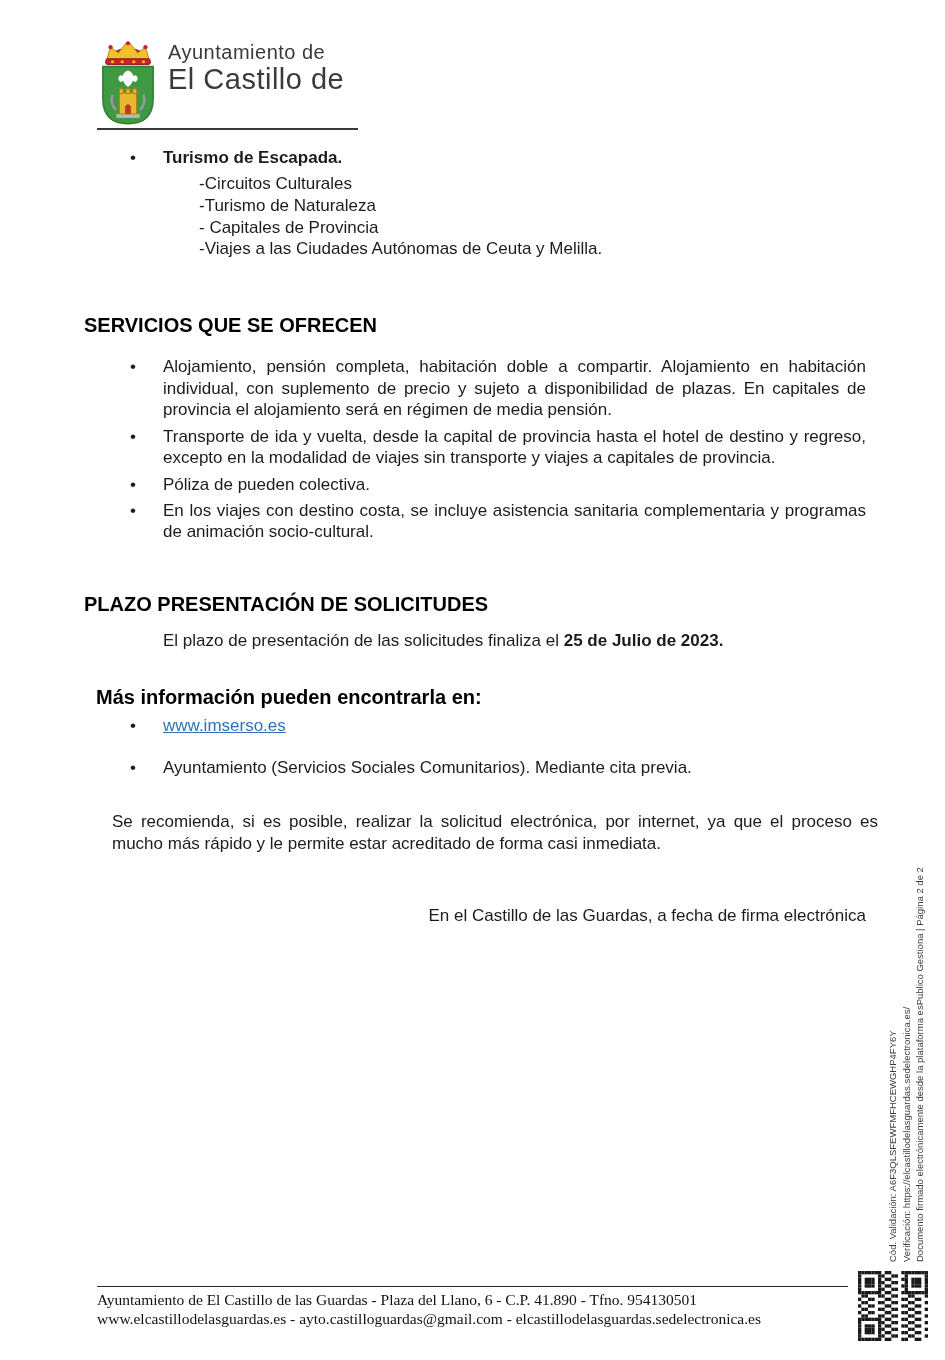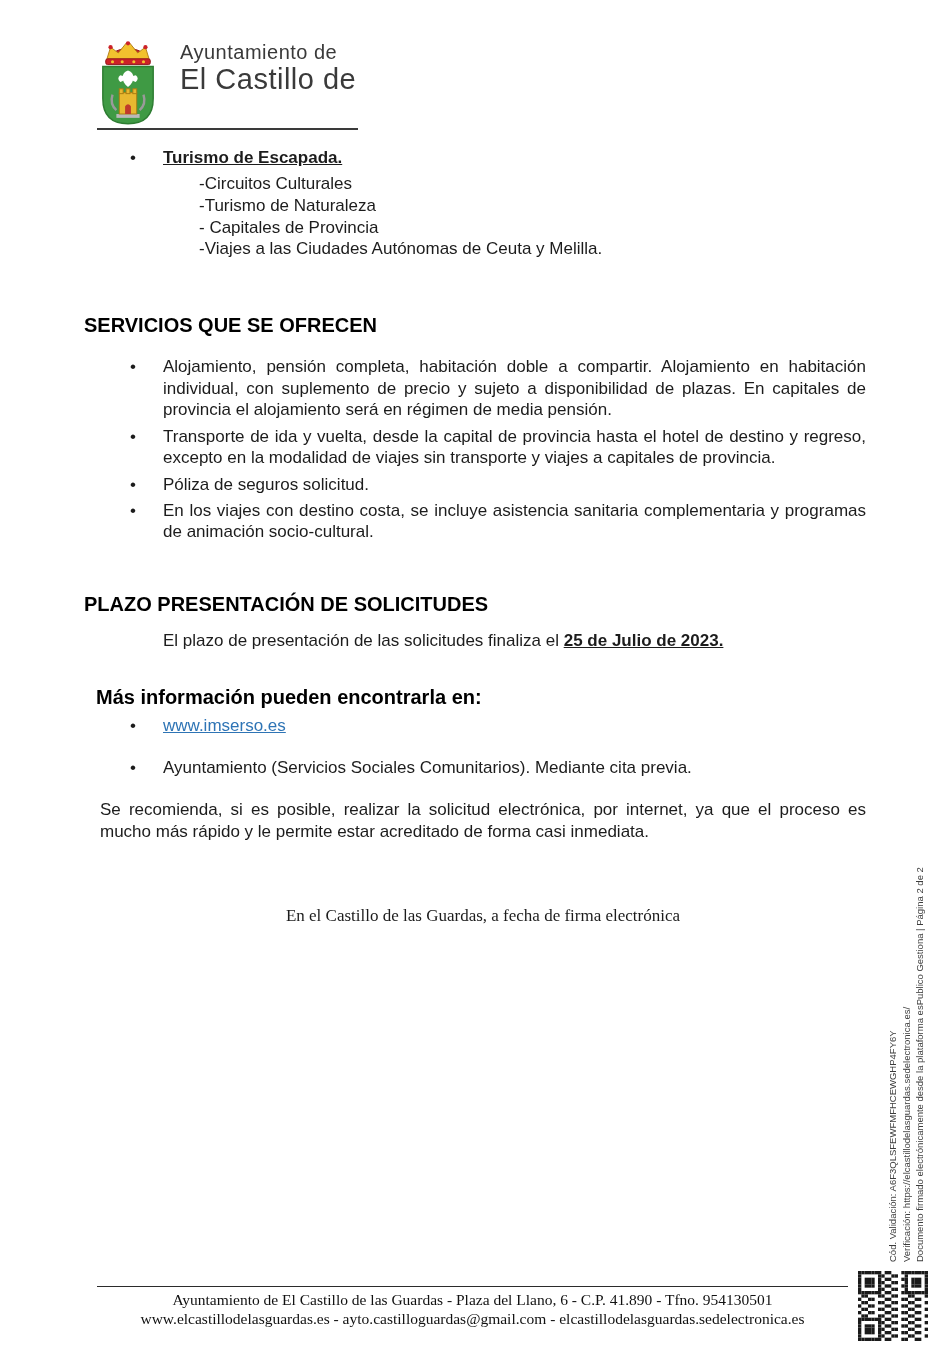--- a/index.html
+++ b/index.html
@@ -2,51 +2,51 @@
 <html><head>
 <meta charset="utf-8">
 <style>
   html,body{margin:0;padding:0;}
   body{
     width:945px;height:1360px;position:relative;background:#ffffff;
     font-family:"Liberation Sans",sans-serif;color:#1c1c1c;overflow:hidden;
   }
   .abs{position:absolute;}
   
-  .logo{left:97px;top:38px;display:flex;align-items:flex-start;gap:21px;}
+  .logo{left:97px;top:38px;display:flex;align-items:flex-start;gap:9px;}
   .logo-text{padding-top:3px;color:#3a3a3a;}
   .logo-l1{font-size:20px;line-height:23px;letter-spacing:0.5px;}
   .logo-l2,.logo-l3{font-size:29px;line-height:30px;letter-spacing:0.5px;}
   .logo-underline{left:97px;top:128px;width:261px;height:2px;background:#3a3a3a;}
   
   .body-txt{font-size:17px;line-height:21.7px;}
-  .bold{font-weight:bold;text-decoration:underline;}
+  .bold{font-weight:bold;}
   .heading{left:84px;font-size:20px;font-weight:bold;color:#000;}
   
   .list{left:100px;width:766px;}
   .b-item{display:flex;margin-bottom:4.5px;}
   .b-item:last-child{margin-bottom:0;}
   .bullet{flex:0 0 63px;box-sizing:border-box;padding-left:30px;}
   .b-text{flex:1 1 auto;}
   .just .b-text{text-align:justify;}
   .sub-lines{margin-left:99px;}
   .indent{padding-left:63px;}
   a.doc-link{color:#2e74b5;text-decoration:underline;}
-  .center{text-align:center;font-family:Liberation Serif, serif;}
+  .center{text-align:right;}
   .justify{text-align:justify;}
   
   .sidebar{
     left:886px;top:1262px;width:414px;height:41px;
     transform:rotate(-90deg);transform-origin:0 0;
     font-size:9.5px;line-height:13.5px;color:#3c3c3c;white-space:nowrap;
   }
   
   .footer-rule{left:97px;top:1286px;width:751px;height:0;border-top:1.5px solid #2b2b2b;}
   .footer{
-    left:97px;top:1291px;width:751px;text-align:center;
+    left:97px;top:1291px;width:751px;text-align:left;
     font-family:"Liberation Serif",serif;font-size:15.5px;line-height:18.5px;color:#111;
   }
   .qr{left:858px;top:1271px;width:70px;height:70px;}
 </style>
 </head>
 <body>
 
 <header class="abs logo">
   <svg width="62" height="90" viewBox="0 0 64 92">
 
@@ -102,21 +102,21 @@
   <div class="b-item">
     <span class="bullet">•</span>
     <span class="b-text">Alojamiento, pensión completa, habitación doble a compartir. Alojamiento en habitación individual, con suplemento de precio y sujeto a disponibilidad de plazas. En capitales de provincia el alojamiento será en régimen de media pensión.</span>
   </div>
   <div class="b-item">
     <span class="bullet">•</span>
     <span class="b-text">Transporte de ida y vuelta, desde la capital de provincia hasta el hotel de destino y regreso, excepto en la modalidad de viajes sin transporte y viajes a capitales de provincia.</span>
   </div>
   <div class="b-item">
     <span class="bullet">•</span>
-    <span class="b-text">Póliza de seguros solicitud.</span>
+    <span class="b-text">Póliza de pueden colectiva.</span>
   </div>
   <div class="b-item">
     <span class="bullet">•</span>
     <span class="b-text">En los viajes con destino costa, se incluye asistencia sanitaria complementaria y programas de animación socio-cultural.</span>
   </div>
 </section>
 
 <h2 class="abs heading" style="top:593px;margin:0;">PLAZO PRESENTACIÓN DE SOLICITUDES</h2>
 <p class="abs list body-txt indent" style="top:630px;margin:0;box-sizing:border-box;"><span>El plazo de presentación de las solicitudes finaliza el </span><span class="bold">25 de Julio de 2023.</span></p>
 
@@ -127,21 +127,21 @@
     <span class="b-text"><a class="doc-link" href="#">www.imserso.es</a></span>
   </div>
 </div>
 <div class="abs list body-txt" style="top:757px;">
   <div class="b-item">
     <span class="bullet">•</span>
     <span class="b-text">Ayuntamiento (Servicios Sociales Comunitarios). Mediante cita previa.</span>
   </div>
 </div>
 
-<p class="abs list body-txt justify" style="top:799px;margin:0;">Se recomienda, si es posible, realizar la solicitud electrónica, por internet, ya que el proceso es mucho más rápido y le permite estar acreditado de forma casi inmediata.</p>
+<p class="abs list body-txt justify" style="top:799px;margin:12px;">Se recomienda, si es posible, realizar la solicitud electrónica, por internet, ya que el proceso es mucho más rápido y le permite estar acreditado de forma casi inmediata.</p>
 
 <p class="abs list body-txt center" style="top:905px;margin:0;">En el Castillo de las Guardas, a fecha de firma electrónica</p>
 
 <aside class="abs sidebar">
   <div>Cód. Validación: A6F3QLSFEWFMFHCEWGHP4FY6Y</div>
   <div>Verificación: https://elcastillodelasguardas.sedelectronica.es/</div>
   <div>Documento firmado electrónicamente desde la plataforma esPublico Gestiona | Página 2 de 2</div>
 </aside>
 
 <div class="abs qr">

